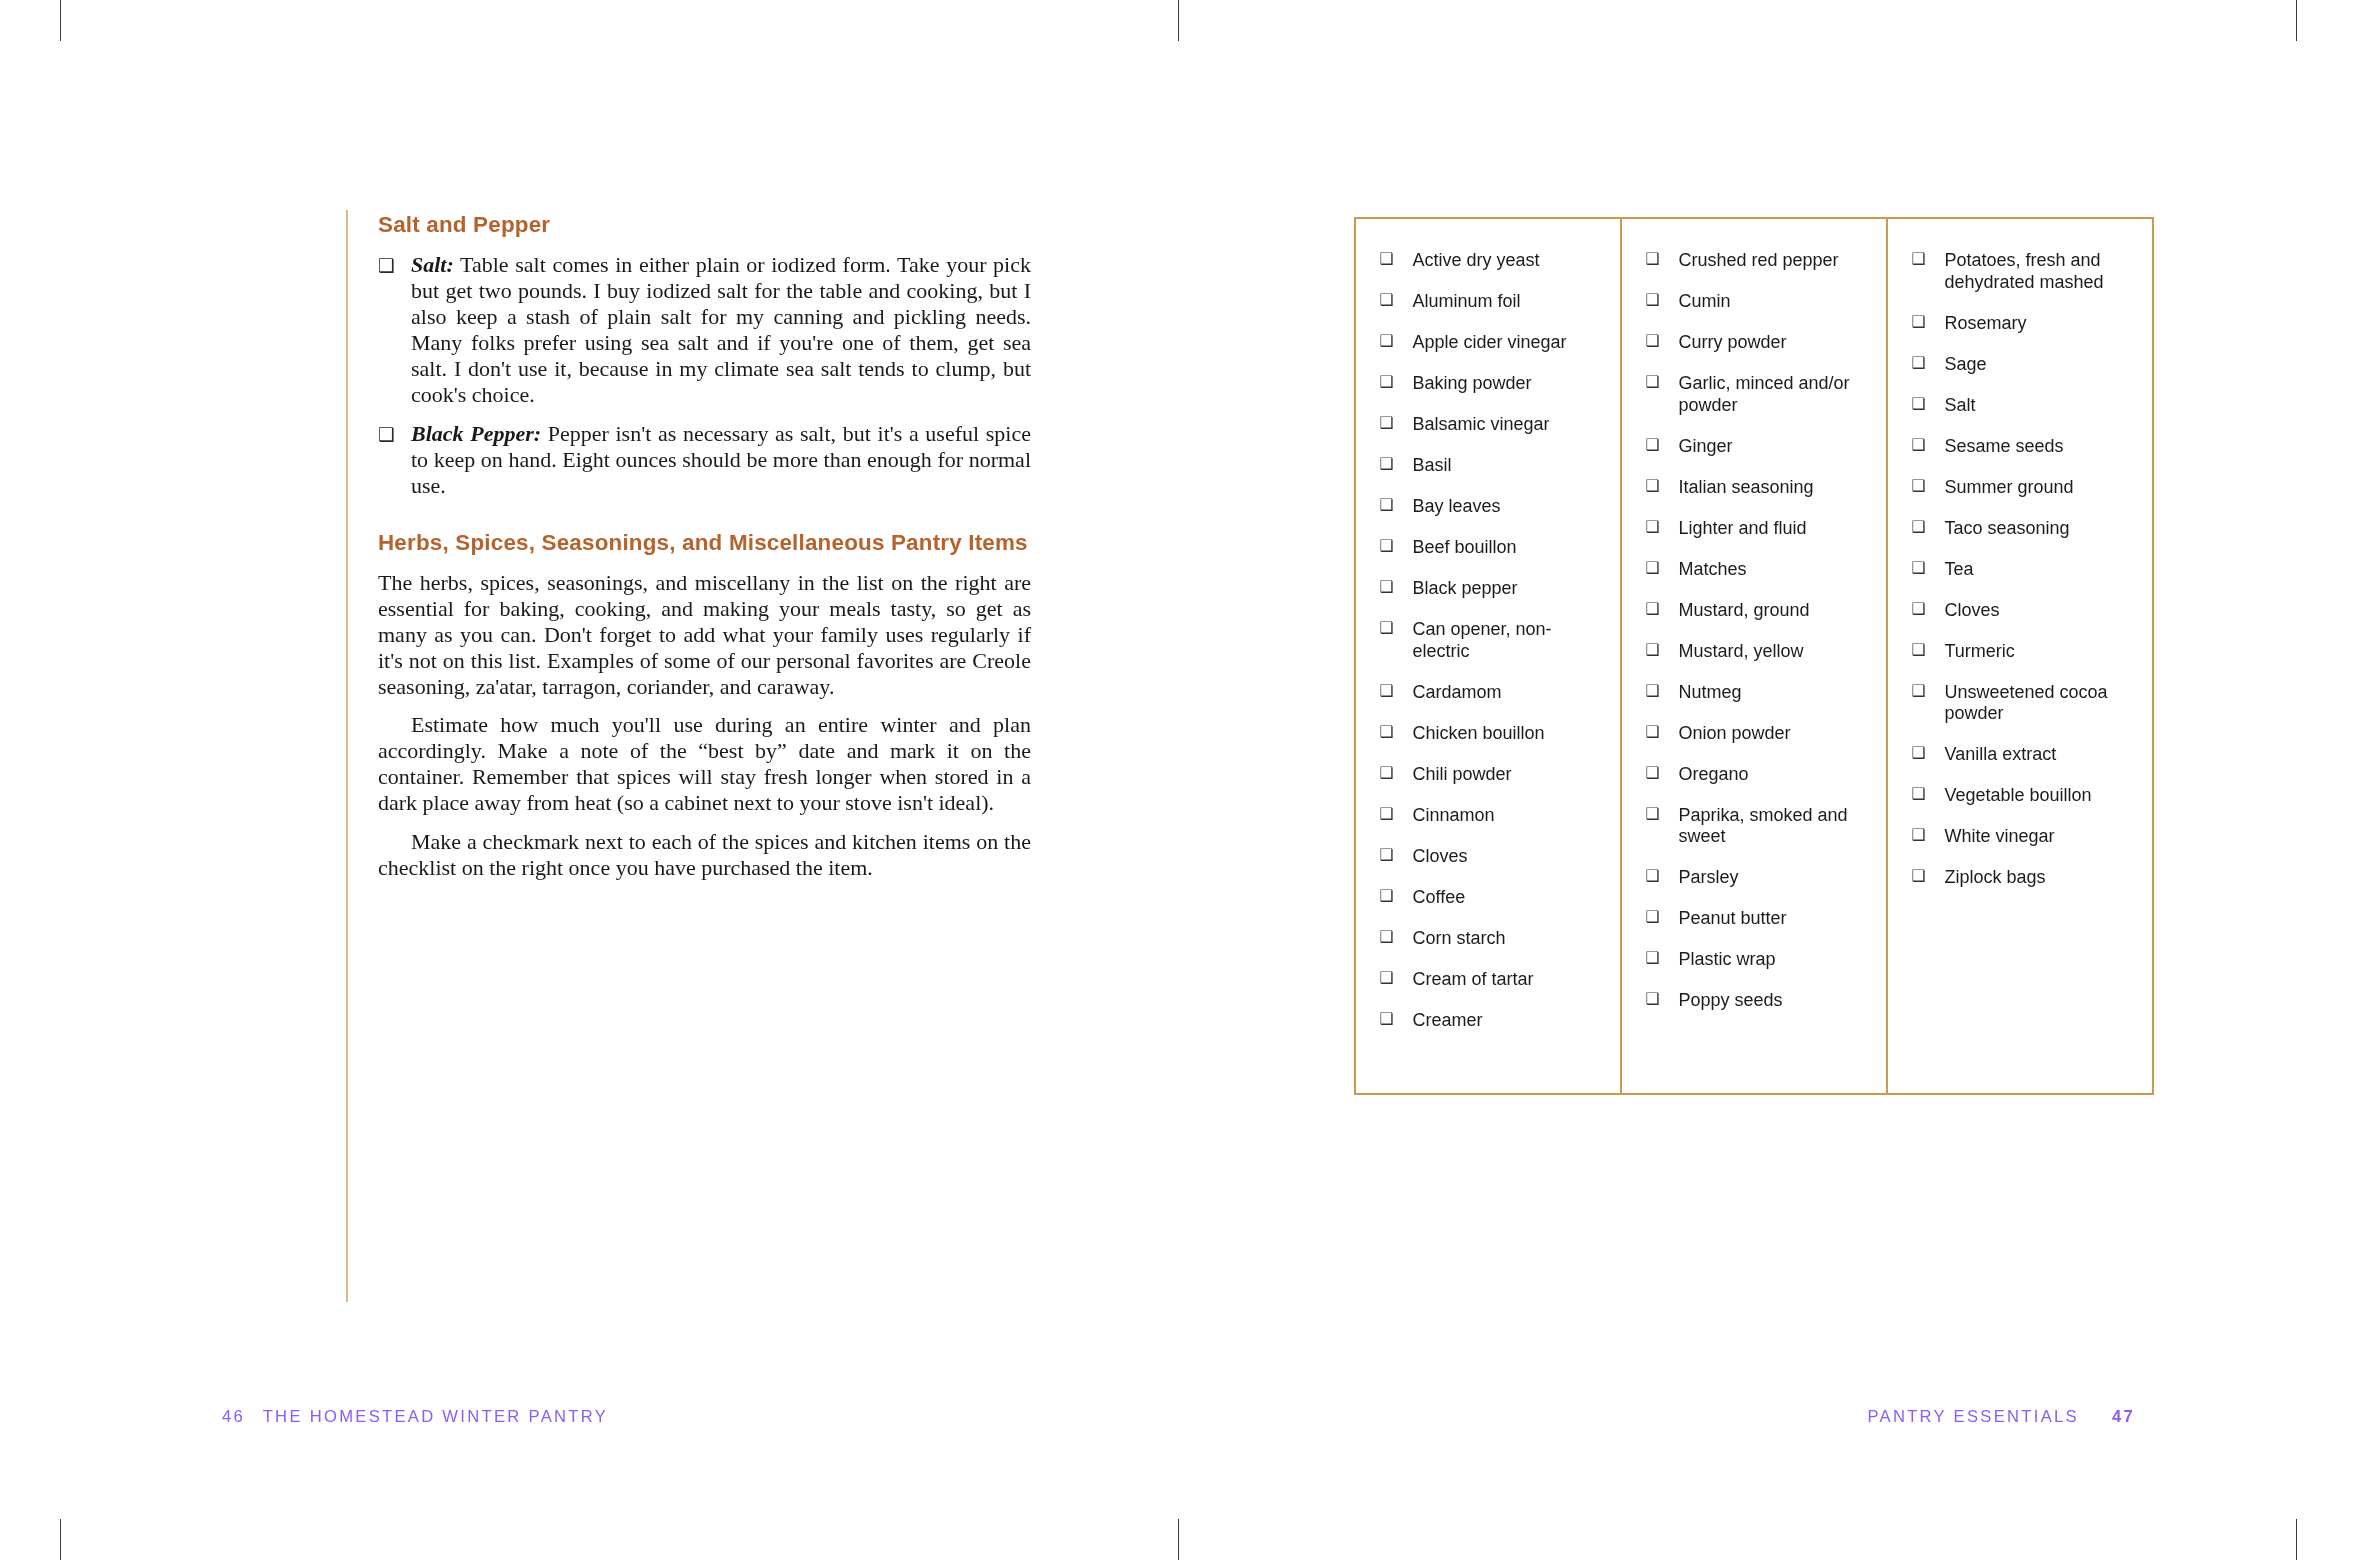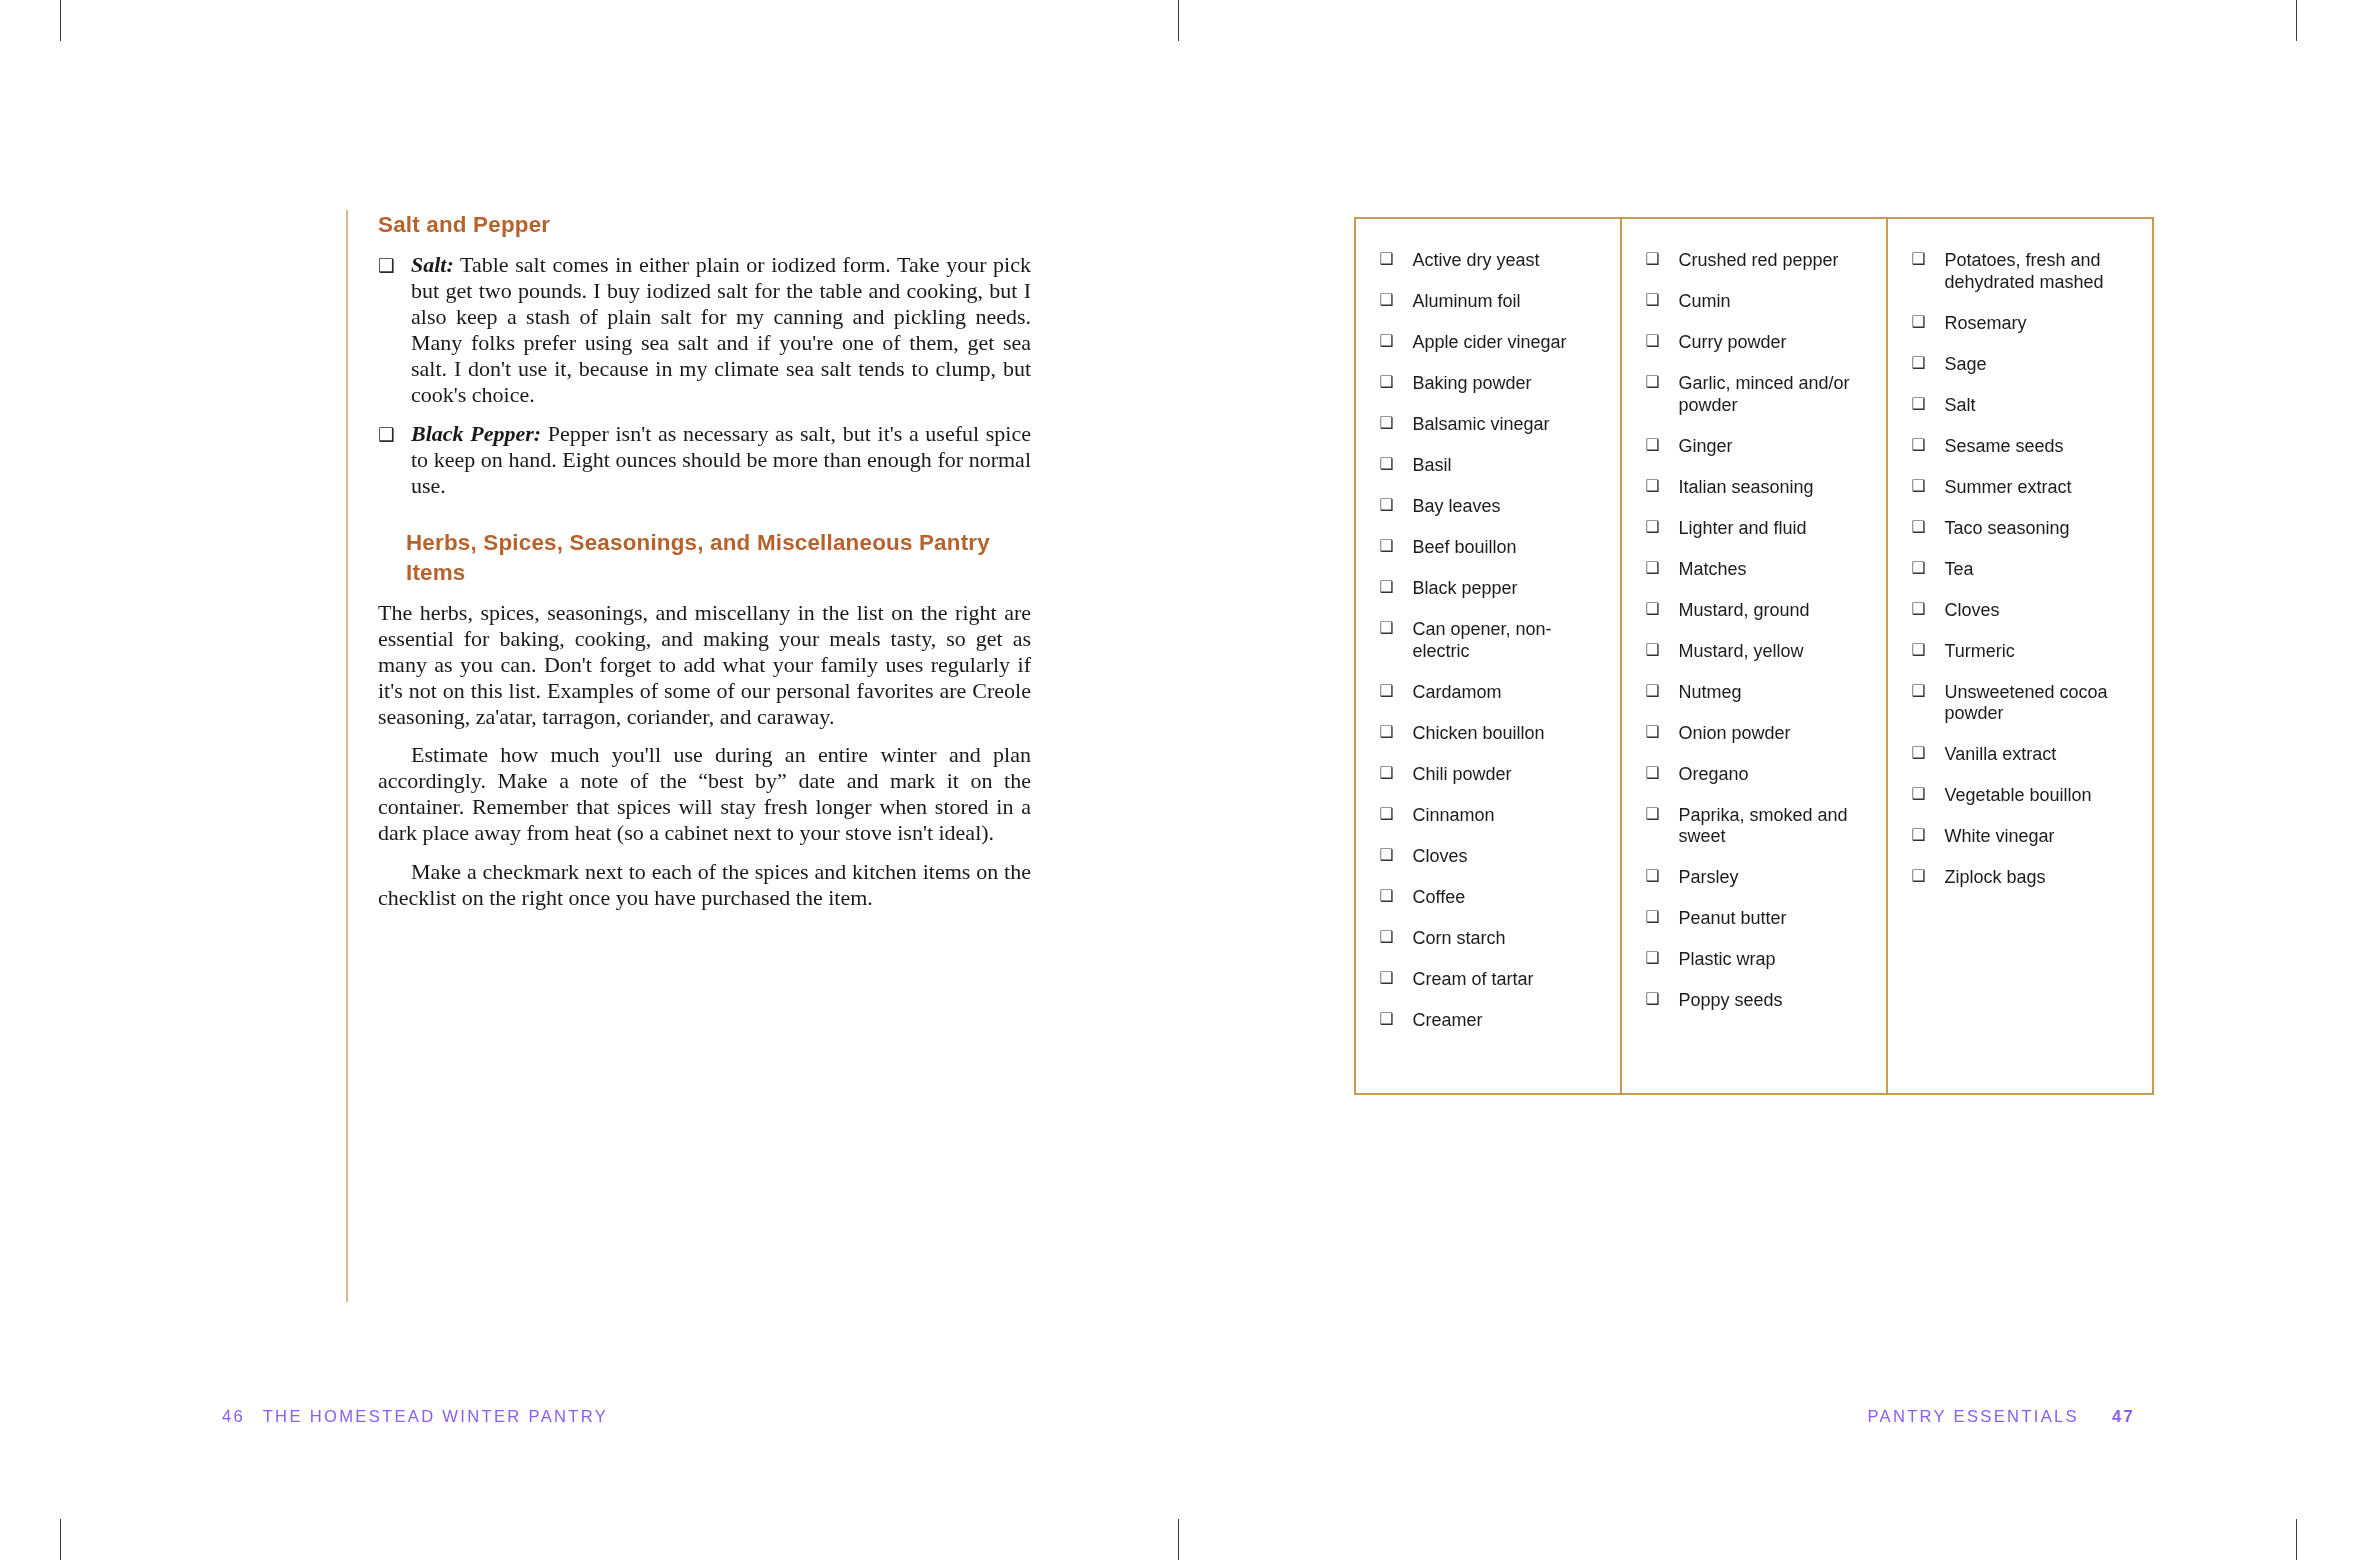--- a/index.html
+++ b/index.html
@@ -48,21 +48,20 @@
     color: #b5622c;
     font-family: "Liberation Sans", sans-serif;
     font-weight: bold;
     font-size: 22.4px;
     letter-spacing: 0.2px;
     margin: 0 0 11.7px 0;
     line-height: 1.35;
   }
   h2.subhead.second {
     margin-top: 29px;
-    margin-left: 28px;
   }
 
   p.body {
     font-size: 22px;
     line-height: 26px;
     margin: 0 0 3.9px 0;
     text-align: justify;
     text-justify: inter-word;
     hyphens: auto;
   }
@@ -231,21 +230,21 @@
       <div class="check-item"><span class="box">❑</span><span>Plastic wrap</span></div>
       <div class="check-item"><span class="box">❑</span><span>Poppy seeds</span></div>
     </div>
 
     <div class="check-col">
       <div class="check-item"><span class="box">❑</span><span>Potatoes, fresh and dehydrated mashed</span></div>
       <div class="check-item"><span class="box">❑</span><span>Rosemary</span></div>
       <div class="check-item"><span class="box">❑</span><span>Sage</span></div>
       <div class="check-item"><span class="box">❑</span><span>Salt</span></div>
       <div class="check-item"><span class="box">❑</span><span>Sesame seeds</span></div>
-      <div class="check-item"><span class="box">❑</span><span>Summer extract</span></div>
+      <div class="check-item"><span class="box">❑</span><span>Summer ground</span></div>
       <div class="check-item"><span class="box">❑</span><span>Taco seasoning</span></div>
       <div class="check-item"><span class="box">❑</span><span>Tea</span></div>
       <div class="check-item"><span class="box">❑</span><span>Cloves</span></div>
       <div class="check-item"><span class="box">❑</span><span>Turmeric</span></div>
       <div class="check-item"><span class="box">❑</span><span>Unsweetened cocoa powder</span></div>
       <div class="check-item"><span class="box">❑</span><span>Vanilla extract</span></div>
       <div class="check-item"><span class="box">❑</span><span>Vegetable bouillon</span></div>
       <div class="check-item"><span class="box">❑</span><span>White vinegar</span></div>
       <div class="check-item"><span class="box">❑</span><span>Ziplock bags</span></div>
     </div>

